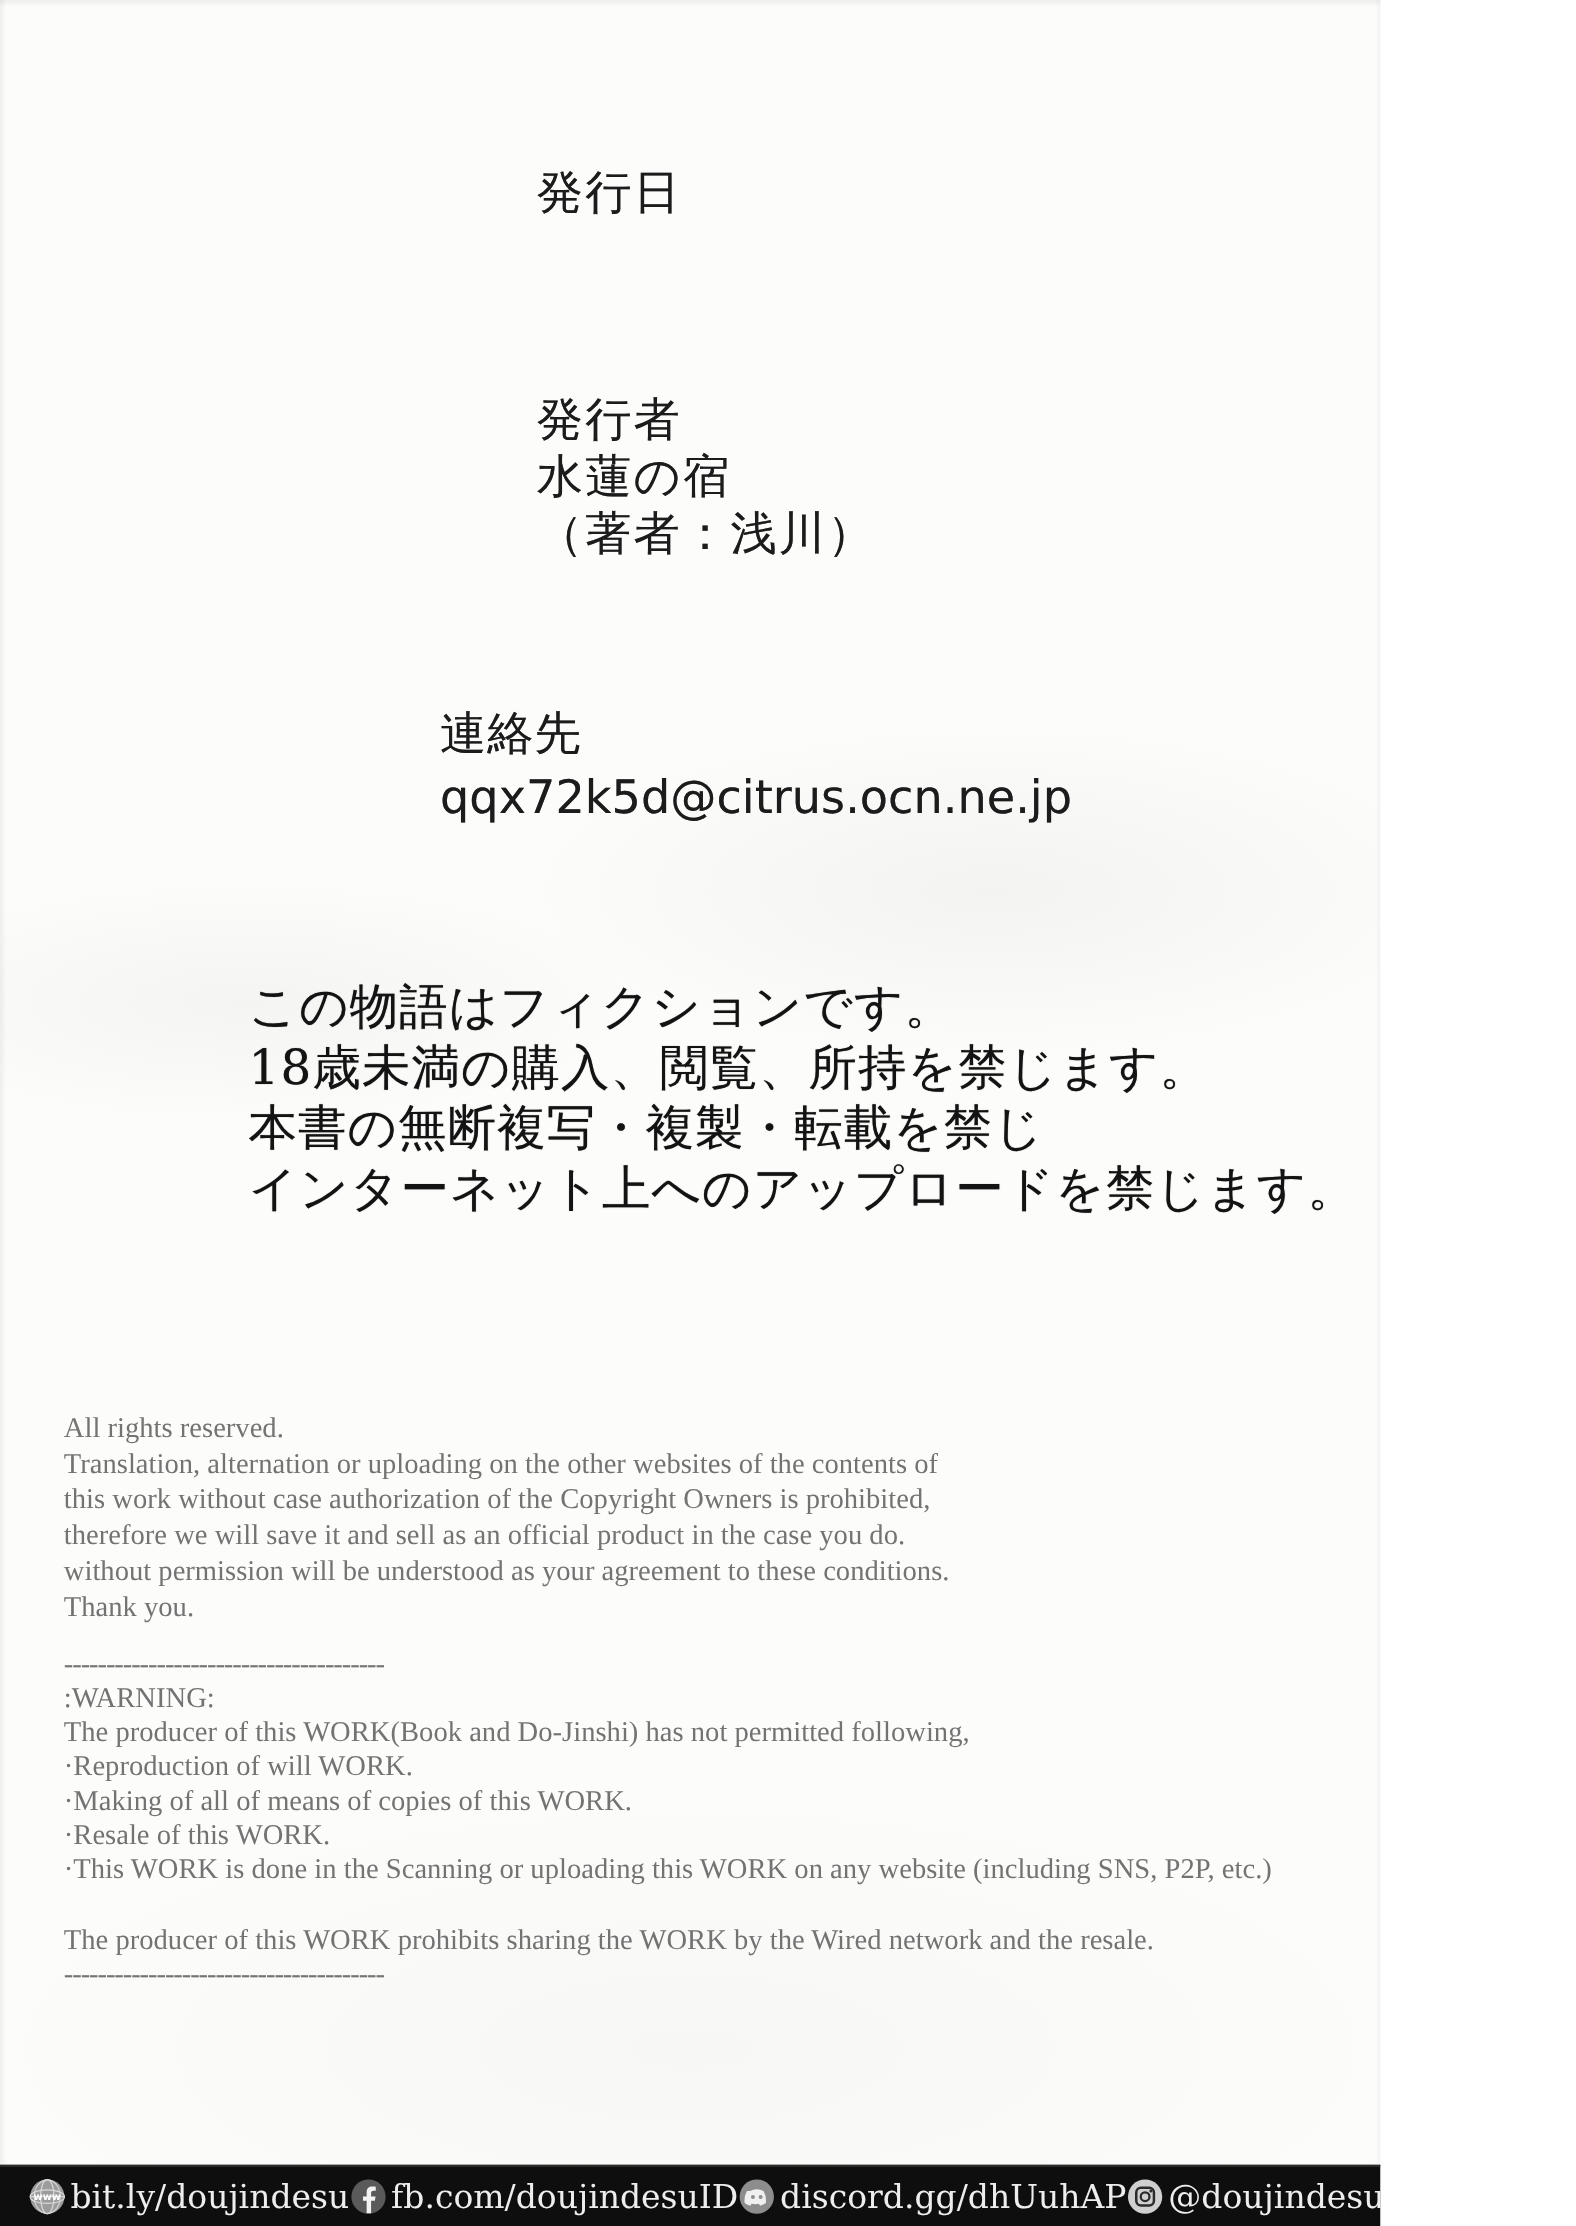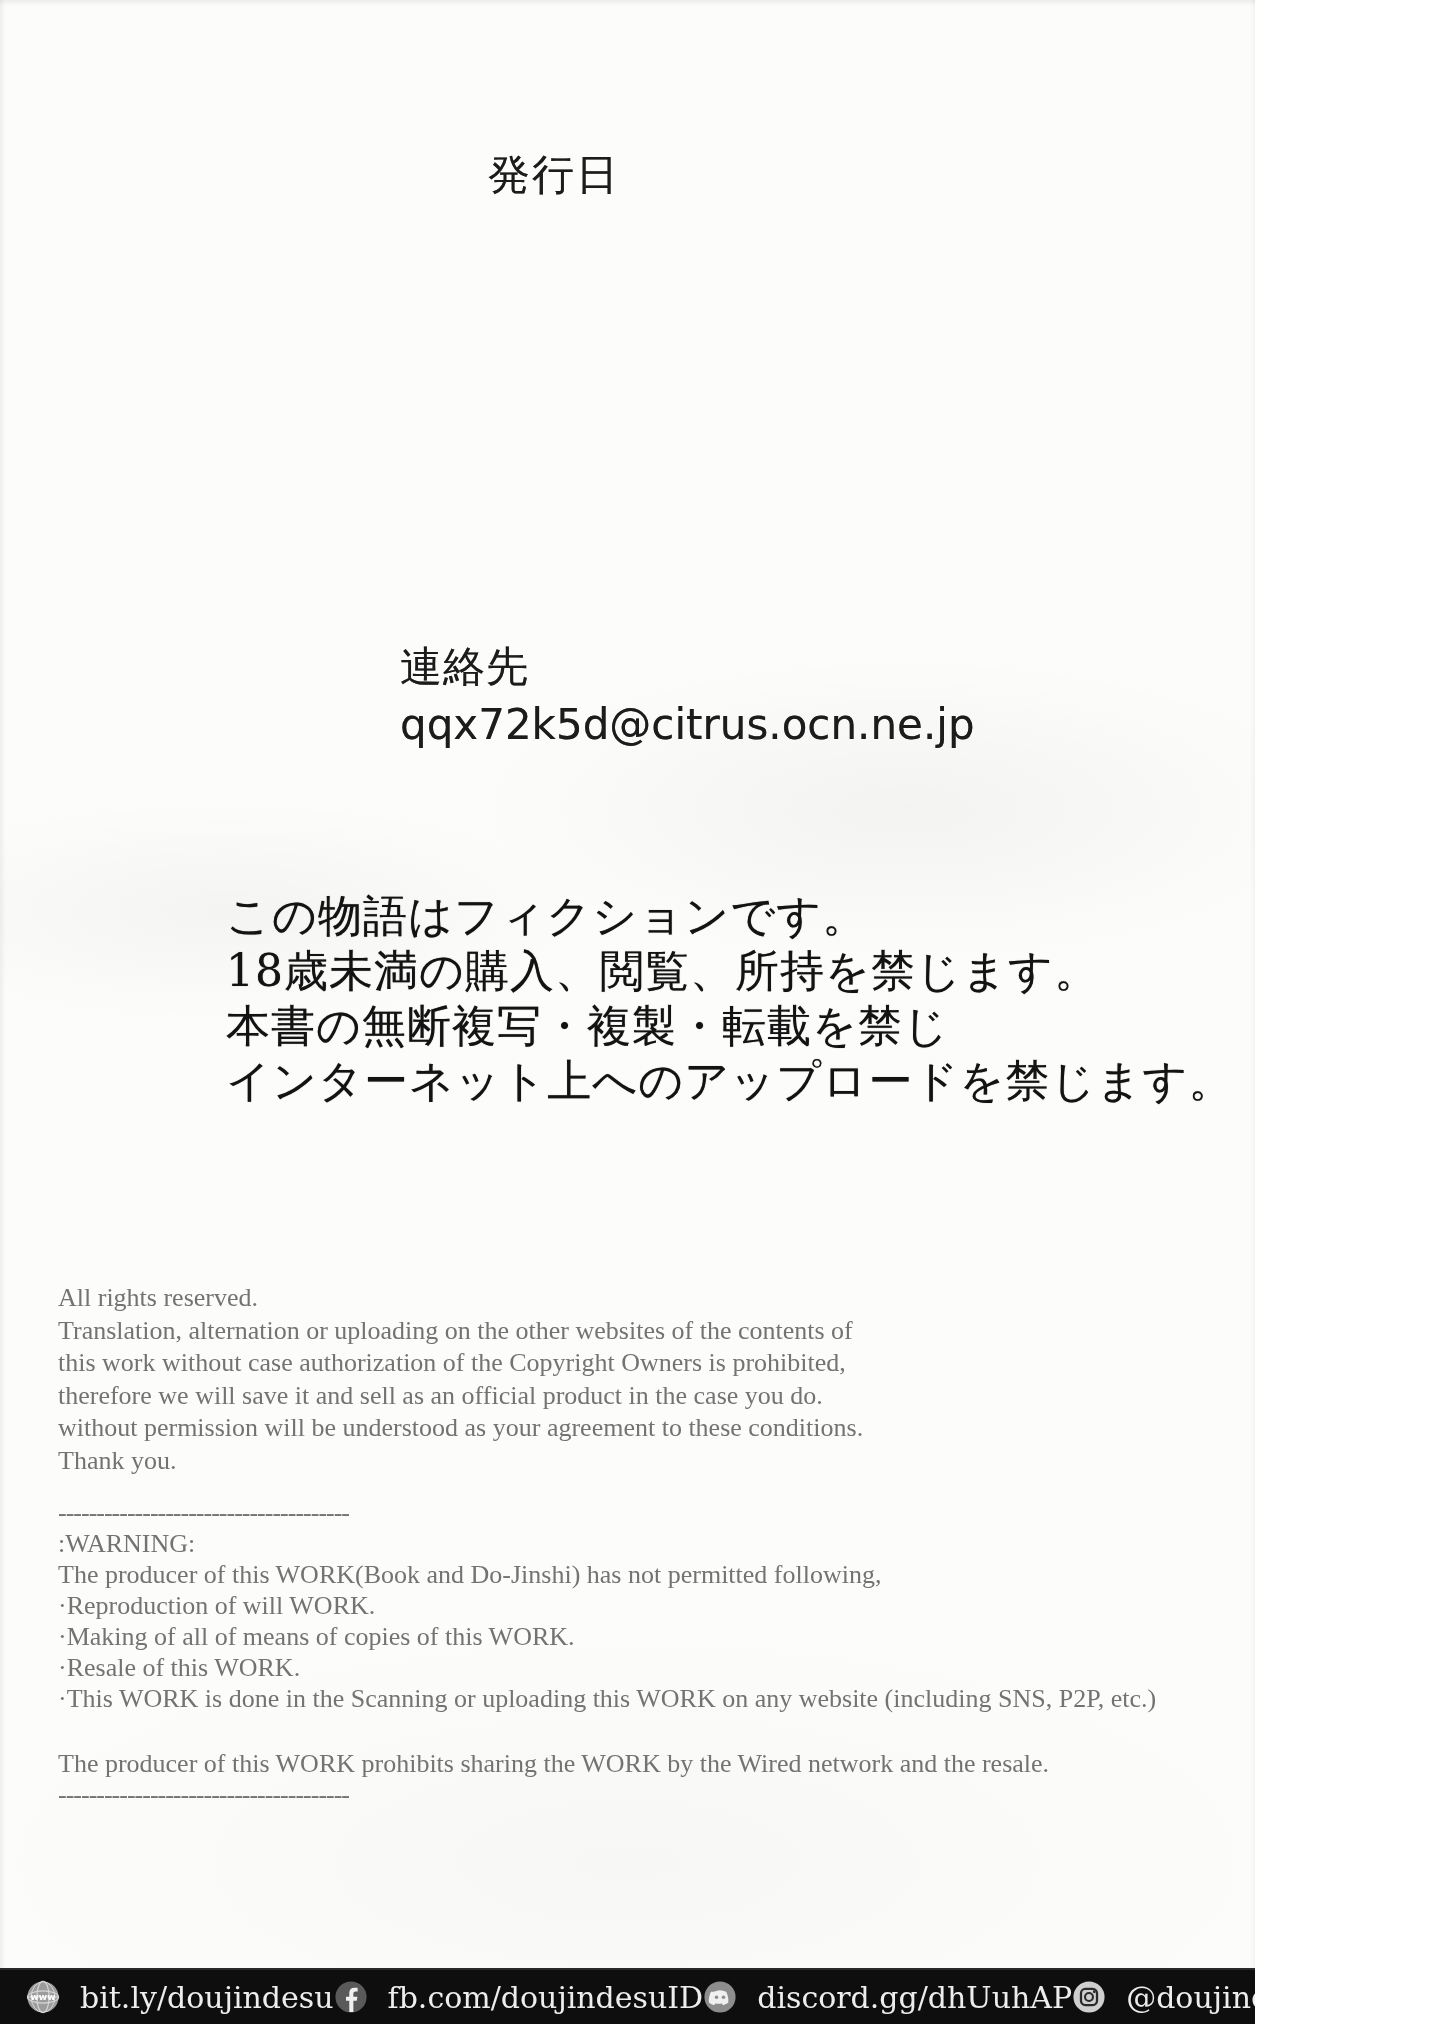--- a/index.html
+++ b/index.html
@@ -44,32 +44,37 @@
   .sep { letter-spacing:-1px; white-space:pre; }
   .footer-bar {
     position:absolute; left:0; right:0; top:1968px; bottom:0;
     background:#0e0e0e;
     border-top:2px solid #2a2a2a;
     display:flex; align-items:center; justify-content:space-between;
     padding:0 18px 0 26px;
     font-family:"DejaVu Serif", serif;
     font-size:30px; color:#ededed;
   }
-  .flink { display:flex; gap:20px; white-space:nowrap; }
+  .flink { display:flex; gap:4px; white-space:nowrap; }
   .ficon { width:34px; height:34px; flex:0 0 auto; display:block; }
 </style>
 </head>
 <body>
 
 <div class="page">
 
   <section class="blk blk-date jp">
     <div>発行日</div>
   </section>
 
+  <section class="blk blk-publisher jp">
+    <div>発行者</div>
+    <div>水蓮の宿</div>
+    <div>（著者：浅川）</div>
+  </section>
 
   <section class="blk blk-contact jp">
     <div>連絡先</div>
     <div class="email">qqx72k5d@citrus.ocn.ne.jp</div>
   </section>
 
   <section class="notice">
     <div>この物語はフィクションです。</div>
     <div>18歳未満の購入、閲覧、所持を禁じます。</div>
     <div>本書の無断複写・複製・転載を禁じ</div>

